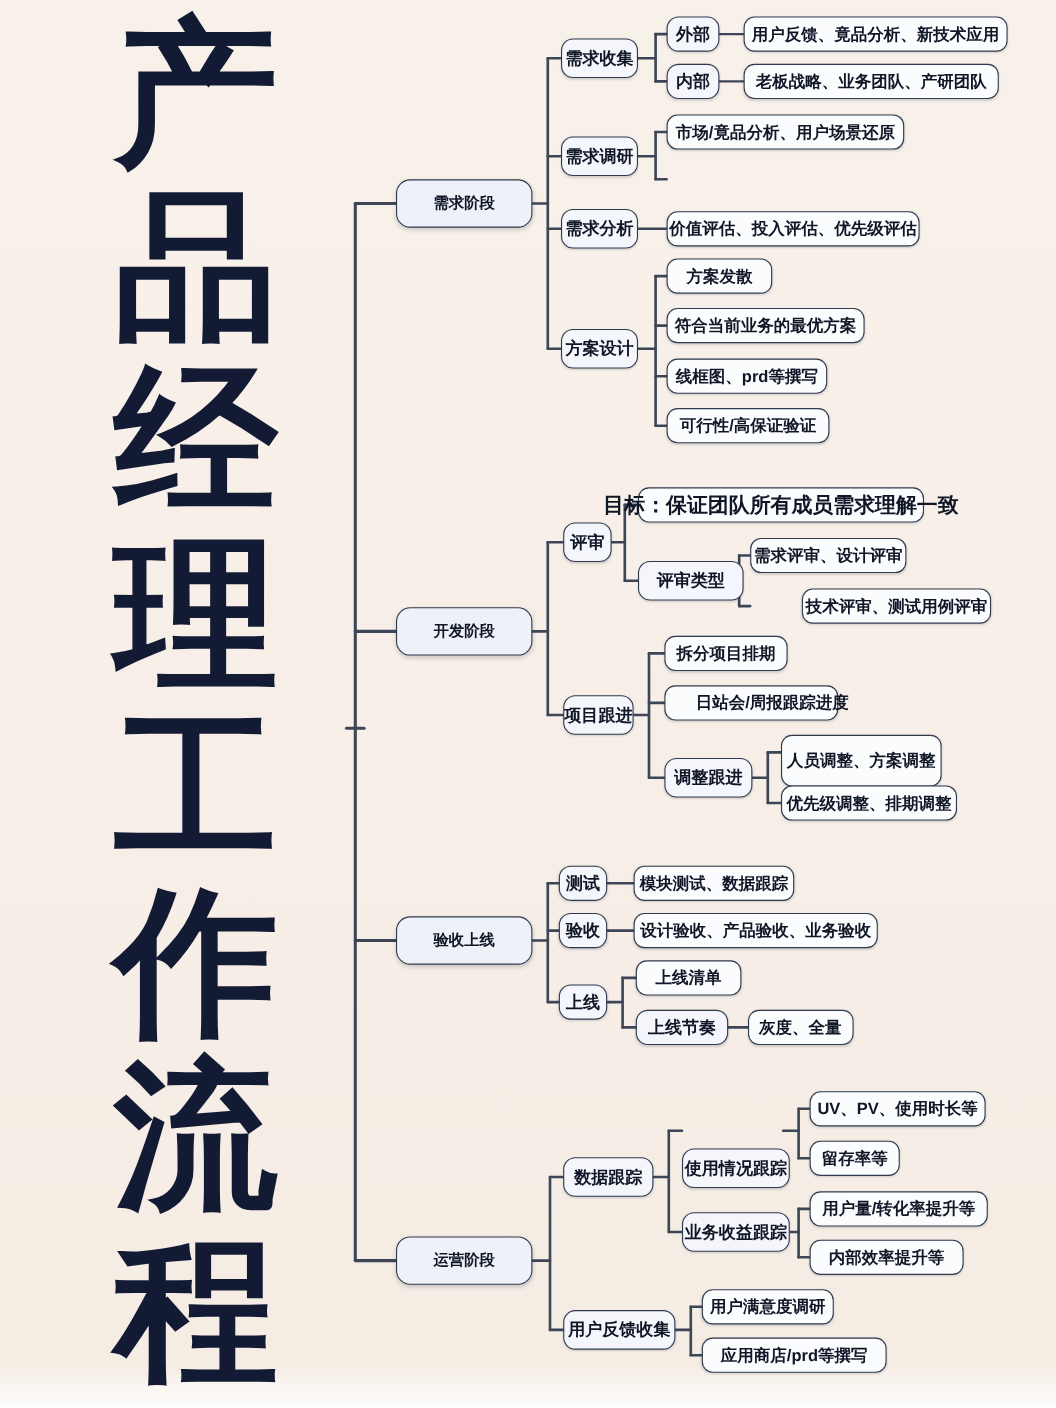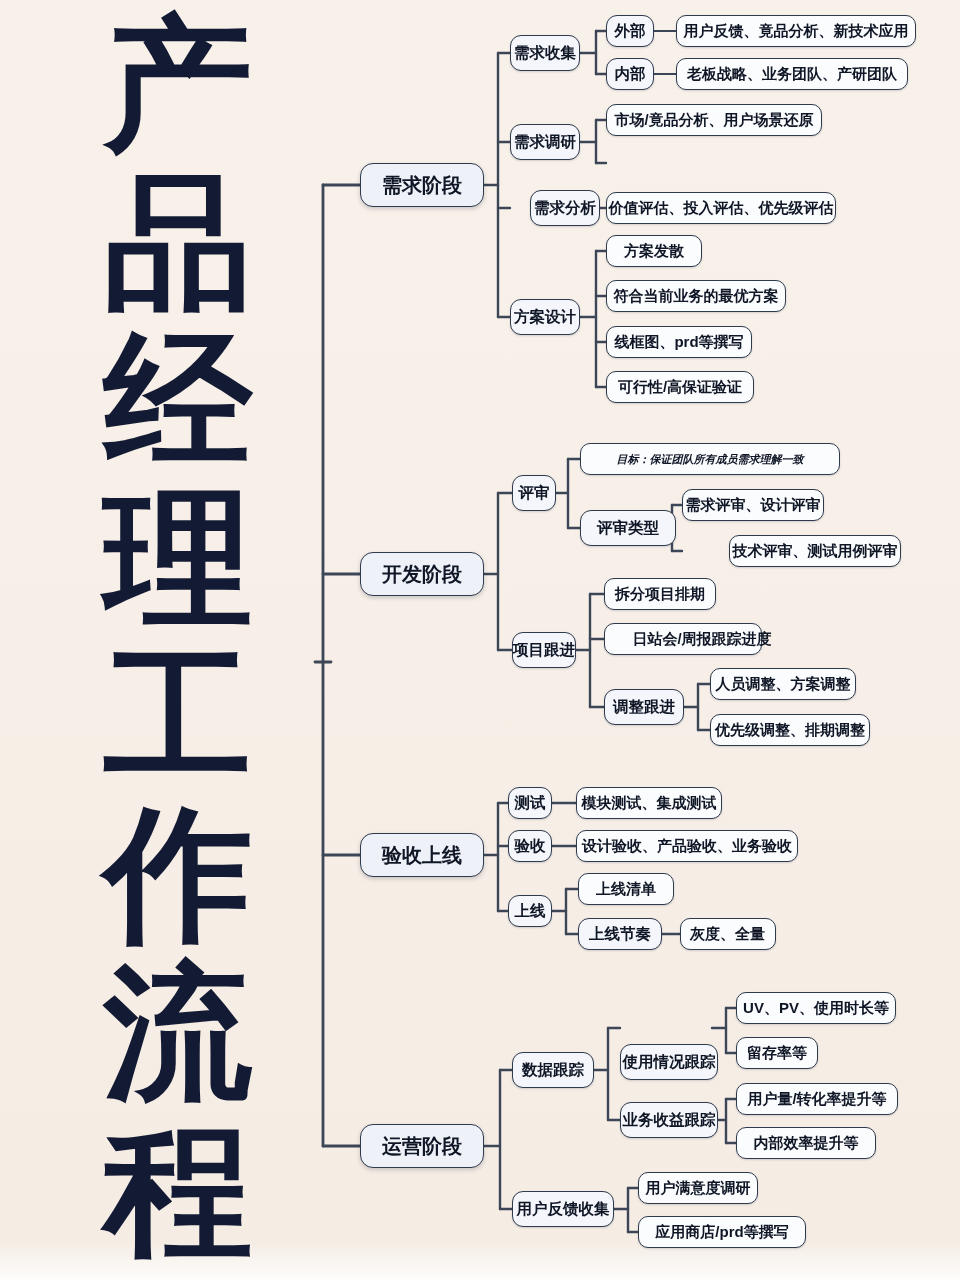--- a/index.html
+++ b/index.html
@@ -50,37 +50,37 @@
     border-radius: 11px;
     color: #0f1626;
     font-weight: 700;
     white-space: nowrap;
     z-index: 3;
     box-shadow: 0 1px 2px rgba(40,50,70,.18);
   }
   .stage {
     background: #eef1f8;
     border-radius: 13px;
-    font-size: 20px;
+    font-size: 14px;
     padding: 0 10px;
     box-shadow: 0 2px 4px rgba(40,50,70,.22);
   }
   .mid {
     background: #f4f6fb;
     font-size: 15.5px;
     padding: 0 9px;
   }
   .leaf {
     background: #fbfcfe;
     font-size: 15px;
     padding: 0 10px;
     border-width: 1.7px;
     border-radius: 10px;
   }
-  .small { font-size: 11px; font-style: italic; }
+  .small { font-size: 19px; }
 </style>
 </head>
 <body>
 
 <div id="stage">
 
   <div id="title">
     <span class="ch">产</span>
     <span class="ch">品</span>
     <span class="ch">经</span>
@@ -226,21 +226,21 @@
     <span>老板战略、业务团队、产研团队</span>
   </div>
 
   <div class="node mid" style="left:510px;top:124px;width:70px;height:36px;">
     <span>需求调研</span>
   </div>
   <div class="node leaf" style="left:606px;top:104px;width:216px;height:32px;">
     <span>市场/竟品分析、用户场景还原</span>
   </div>
 
-  <div class="node mid" style="left:510px;top:190px;width:70px;height:36px;margin-left:20px;">
+  <div class="node mid" style="left:510px;top:190px;width:70px;height:36px;">
     <span>需求分析</span>
   </div>
   <div class="node leaf" style="left:606px;top:192px;width:230px;height:32px;">
     <span>价值评估、投入评估、优先级评估</span>
   </div>
 
   <div class="node mid" style="left:510px;top:299px;width:70px;height:36px;">
     <span>方案设计</span>
   </div>
   <div class="node leaf" style="left:606px;top:235px;width:96px;height:32px;">
@@ -277,32 +277,32 @@
   </div>
   <div class="node leaf" style="left:604px;top:578px;width:112px;height:32px;">
     <span>拆分项目排期</span>
   </div>
   <div class="node leaf" style="left:604px;top:623px;width:158px;height:32px;padding-left:48px;">
     <span>日站会/周报跟踪进度</span>
   </div>
   <div class="node mid" style="left:604px;top:689px;width:80px;height:36px;">
     <span>调整跟进</span>
   </div>
-  <div class="node leaf" style="left:710px;top:668px;width:146px;height:32px;">
+  <div class="node leaf" style="left:710px;top:668px;width:146px;height:47px;">
     <span>人员调整、方案调整</span>
   </div>
   <div class="node leaf" style="left:710px;top:714px;width:160px;height:32px;">
     <span>优先级调整、排期调整</span>
   </div>
 
   <div class="node mid" style="left:508px;top:787px;width:44px;height:32px;">
     <span>测试</span>
   </div>
   <div class="node leaf" style="left:576px;top:787px;width:146px;height:32px;">
-    <span>模块测试、集成测试</span>
+    <span>模块测试、数据跟踪</span>
   </div>
   <div class="node mid" style="left:508px;top:830px;width:44px;height:32px;">
     <span>验收</span>
   </div>
   <div class="node leaf" style="left:576px;top:830px;width:222px;height:32px;">
     <span>设计验收、产品验收、业务验收</span>
   </div>
   <div class="node mid" style="left:508px;top:895px;width:44px;height:32px;">
     <span>上线</span>
   </div>

